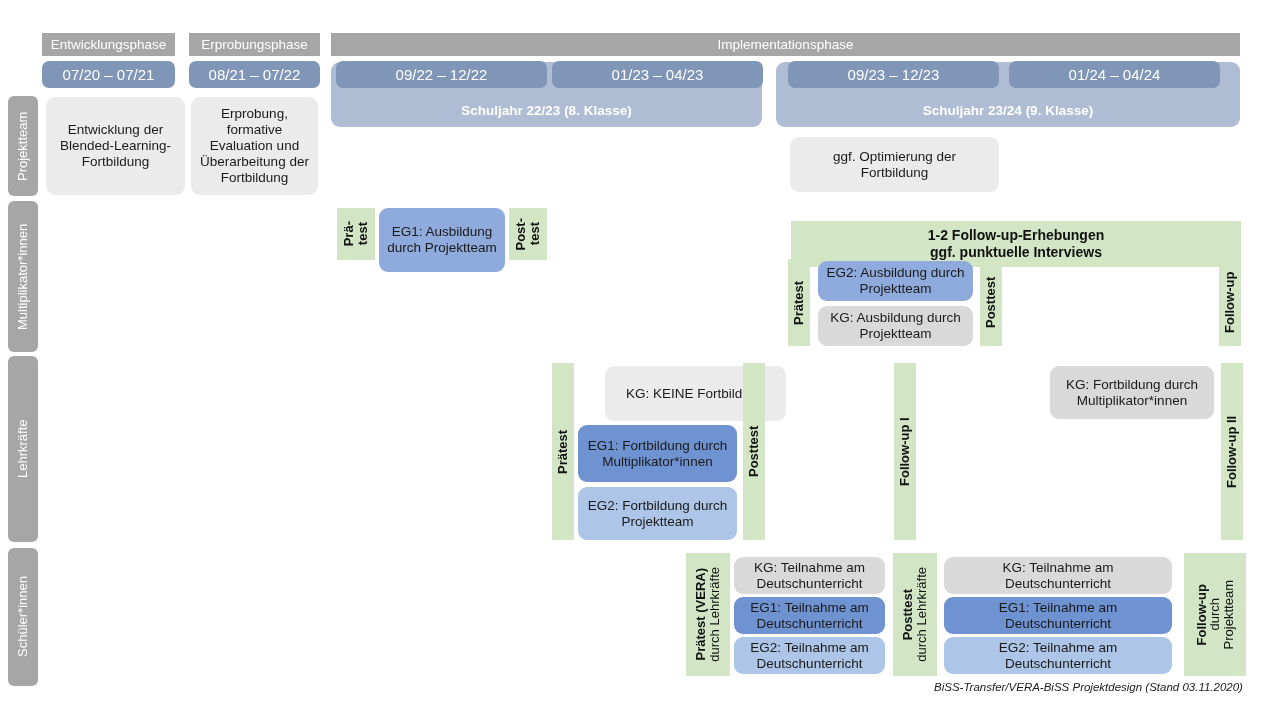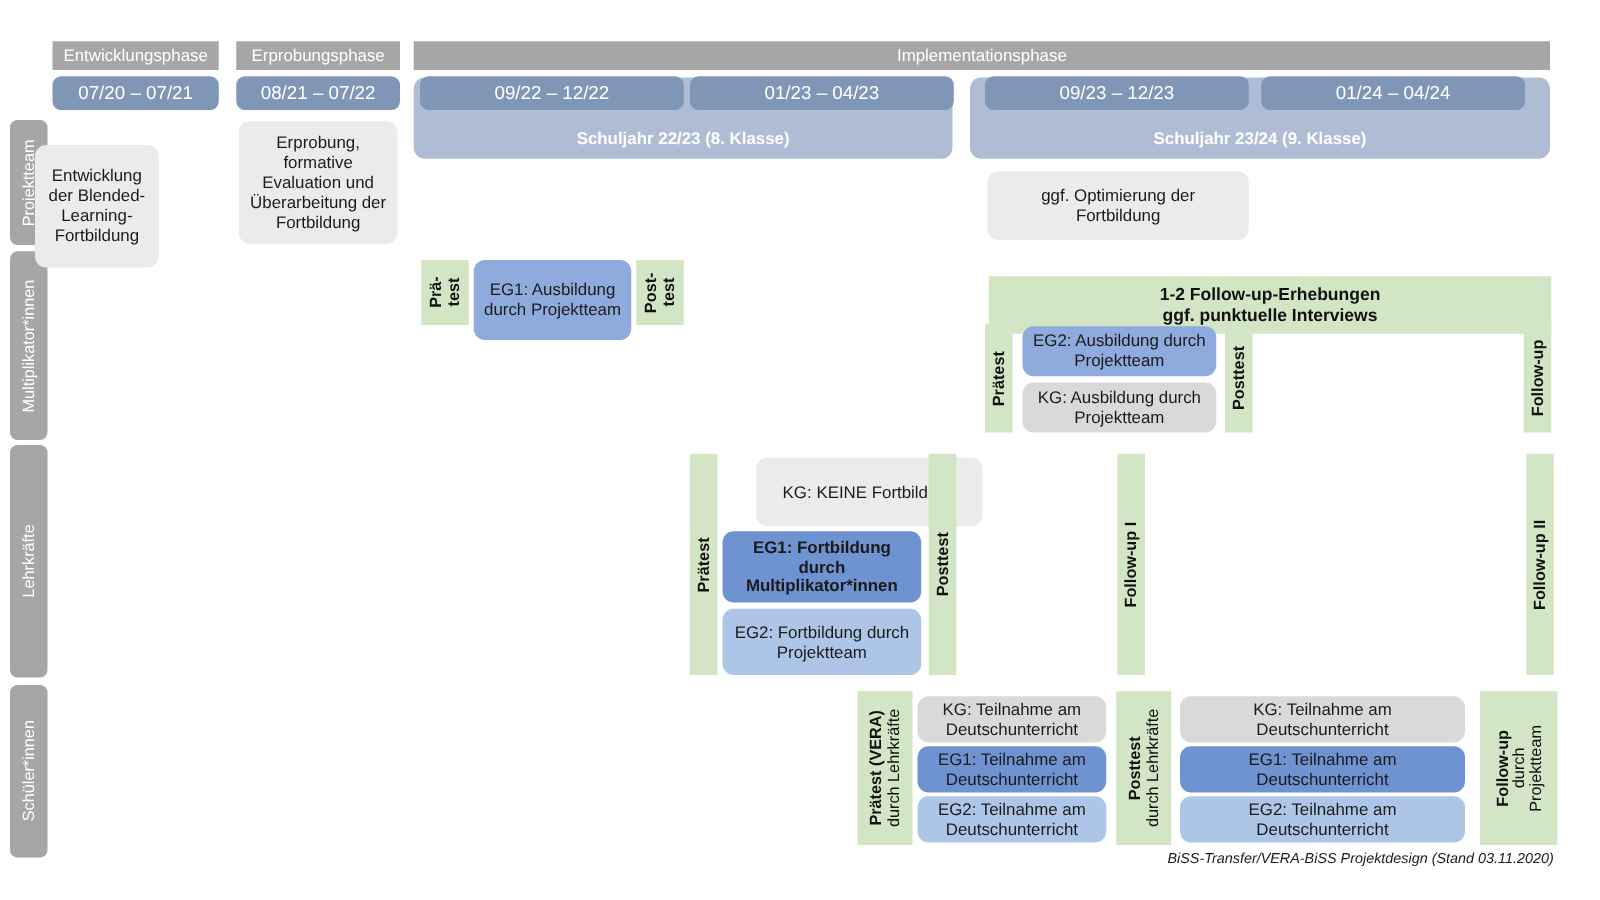--- a/index.html
+++ b/index.html
@@ -151,21 +151,21 @@
   <div class="box date-chip" style="left:336px; top:61px; width:211px; height:27px;">09/22 – 12/22</div>
   <div class="box date-chip" style="left:552px; top:61px; width:211px; height:27px;">01/23 – 04/23</div>
   <div class="box date-chip" style="left:788px; top:61px; width:211px; height:27px;">09/23 – 12/23</div>
   <div class="box date-chip" style="left:1009px; top:61px; width:211px; height:27px;">01/24 – 04/24</div>
 
   <div class="box row-label" style="left:8px; top:96px; width:30px; height:100px;">Projektteam</div>
   <div class="box row-label" style="left:8px; top:201px; width:30px; height:151px;">Multiplikator*innen</div>
   <div class="box row-label" style="left:8px; top:356px; width:30px; height:186px;">Lehrkräfte</div>
   <div class="box row-label" style="left:8px; top:548px; width:30px; height:138px;">Schüler*innen</div>
 
-  <div class="box gray-card" style="left:28px; top:97px; width:99px; height:98px; padding:4px 8px;margin-top:19px;">Entwicklung der Blended-Learning-Fortbildung</div>
+  <div class="box gray-card" style="left:46px; top:97px; width:139px; height:98px; padding:4px 8px;">Entwicklung der Blended-Learning-Fortbildung</div>
   <div class="box gray-card" style="left:191px; top:97px; width:127px; height:98px; padding:4px 8px;">Erprobung, formative Evaluation und Überarbeitung der Fortbildung</div>
   <div class="box gray-card" style="left:790px; top:137px; width:209px; height:55px; padding:4px 8px;">ggf. Optimierung der Fortbildung</div>
 
   <div class="box green-col two-line" style="left:337px; top:208px; width:38px; height:52px;">
     <span>Prä-</span>
     <span>test</span>
   </div>
   <div class="box blue-mid" style="left:379px; top:208px; width:126px; height:64px; padding:2px 6px;">EG1: Ausbildung durch Projektteam</div>
   <div class="box green-col two-line" style="left:509px; top:208px; width:38px; height:52px;">
     <span>Post-</span>
@@ -178,24 +178,25 @@
   </div>
 
   <div class="box green-col" style="left:788px; top:259px; width:22px; height:87px;">Prätest</div>
   <div class="box blue-mid" style="left:818px; top:261px; width:155px; height:40px; padding:2px 6px;">EG2: Ausbildung durch Projektteam</div>
   <div class="box gray-card-2" style="left:818px; top:306px; width:155px; height:40px; padding:2px 6px;">KG: Ausbildung durch Projektteam</div>
   <div class="box green-col" style="left:980px; top:259px; width:22px; height:87px;">Posttest</div>
   <div class="box green-col" style="left:1219px; top:259px; width:22px; height:87px;">Follow-up</div>
 
   <div class="box green-col" style="left:552px; top:363px; width:22px; height:177px;">Prätest</div>
   <div class="box gray-card" style="left:578px; top:366px; width:181px; height:55px; padding:2px 6px;margin-left:27px;">KG:  KEINE Fortbildung</div>
-  <div class="box blue-dark" style="left:578px; top:425px; width:159px; height:57px; padding:18px 6px;font-weight:bold;">EG1: Fortbildung durch Multiplikator*innen</div>
+  <div class="box blue-dark" style="left:578px; top:425px; width:159px; height:57px; padding:18px 6px;">EG1: Fortbildung durch Multiplikator*innen</div>
   <div class="box blue-light" style="left:578px; top:487px; width:159px; height:53px; padding:2px 6px;">EG2: Fortbildung durch Projektteam</div>
   <div class="box green-col" style="left:743px; top:363px; width:22px; height:177px;">Posttest</div>
   <div class="box green-col" style="left:894px; top:363px; width:22px; height:177px;">Follow-up I</div>
+  <div class="box gray-card-2" style="left:1050px; top:366px; width:164px; height:53px; padding:2px 6px;">KG: Fortbildung durch Multiplikator*innen</div>
   <div class="box green-col" style="left:1221px; top:363px; width:22px; height:177px;">Follow-up II</div>
 
   <div class="box green-col two-line" style="left:686px; top:553px; width:44px; height:123px;">
     <span>Prätest (VERA)</span>
     <span class="sub">durch Lehrkräfte</span>
   </div>
   <div class="box gray-card-2" style="left:734px; top:557px; width:151px; height:37px; padding:1px 5px;">KG: Teilnahme am Deutschunterricht</div>
   <div class="box blue-dark" style="left:734px; top:597px; width:151px; height:37px; padding:1px 5px;">EG1: Teilnahme am Deutschunterricht</div>
   <div class="box blue-light" style="left:734px; top:637px; width:151px; height:37px; padding:1px 5px;">EG2: Teilnahme am Deutschunterricht</div>
 

